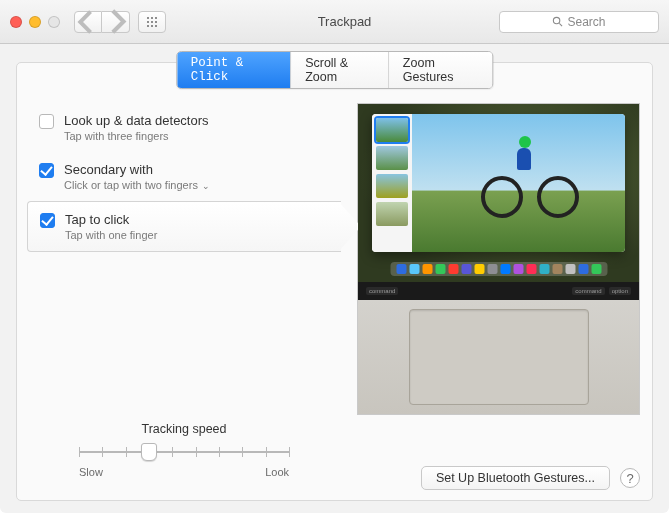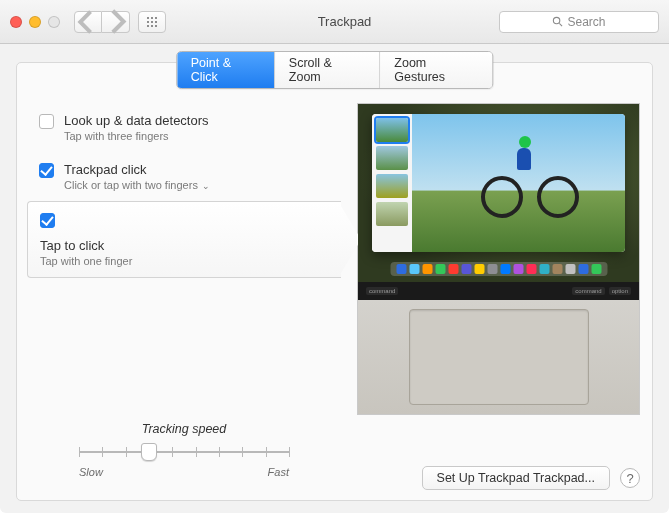--- a/index.html
+++ b/index.html
@@ -23,39 +23,39 @@
 .searchwrap svg { width: 11px; height: 11px; }
 
 
 .content { padding: 18px 16px 12px; background: #f2f2f2; height: 469px; border-radius: 0 0 6px 6px; }
 .panel { background: #fafafa; border: 1px solid #d9d9d9; border-radius: 5px; height: 100%; position: relative; padding-top: 40px; }
 
 
 .tabs { position: absolute; top: -12px; left: 50%; transform: translateX(-50%); display: flex; border: 1px solid #b8b8b8; border-radius: 5px; overflow: hidden; background: #fff; box-shadow: 0 1px 1px rgba(0,0,0,.05); }
 .tab { padding: 4px 14px; font-size: 12.5px; color: #333; background: linear-gradient(#fff,#f4f4f4); border-right: 1px solid #c9c9c9; cursor: pointer; }
 .tab:last-child { border-right: none; }
-.tab.active { background: linear-gradient(#4ea3ff,#1f7df0); color: #fff; }
+.tab.active { background: linear-gradient(#4ea3ff,#1f7df0); color: #fff; font-family: Liberation Mono, monospace; }
 
 .cols { display: flex; gap: 0; height: 100%; }
 .left { width: 340px; padding: 0 16px 0 10px; display:flex; flex-direction:column; }
 .right { flex: 1; padding: 0 12px 12px 0; }
 
 .options { }
 .opt { padding: 10px 10px 10px 12px; display:flex; gap: 10px; position: relative; }
-.opt.selected { background: linear-gradient(#fff,#f6f6f6); border: 1px solid #d4d4d4; border-right: none; border-radius: 4px 0 0 4px; flex-direction: column; }
+.opt.selected { background: linear-gradient(#fff,#f6f6f6); border: 1px solid #d4d4d4; border-right: none; border-radius: 4px 0 0 4px; }
 .opt.selected::after { content: ""; position: absolute; right: -20px; top: -1px; bottom: -1px; width: 22px; background: linear-gradient(#fff,#f6f6f6); clip-path: polygon(0 0, 100% 50%, 0 100%); border: 1px solid #d4d4d4; border-left: none; }
 .cb { width: 15px; height: 15px; border: 1px solid #b8b8b8; border-radius: 3px; background: #fff; margin-top: 1px; flex-shrink: 0; position: relative; }
 .cb.checked { background: #1f7df0; border-color: #1f7df0; }
 .cb.checked::after { content:""; position:absolute; left:3px; top:0px; width:5px; height:9px; border: solid #fff; border-width: 0 2px 2px 0; transform: rotate(40deg); }
 .opt-title { font-size: 13px; color: #333; }
 .opt-sub { font-size: 11px; color: #7a7a7a; margin-top: 2px; }
 .chev { display:inline-block; margin-left: 4px; font-size: 9px; color: #7a7a7a; }
 
 
-.sliderblock { margin-top: auto; margin-bottom: 22px; align-self: center; text-align: center; font-style: italic; }
+.sliderblock { margin-top: auto; margin-bottom: 22px; align-self: center; text-align: center; }
 .slider-label { font-size: 12.5px; color: #333; margin-bottom: 6px; }
 .track { width: 210px; height: 20px; position: relative; margin: 0 auto; }
 .track-line { position:absolute; left:0; right:0; top: 9px; height:2px; background:#b8b8b8; }
 .tick { position:absolute; top:5px; width:1px; height:10px; background:#b8b8b8; }
 .thumb { position:absolute; top:1px; width:16px; height:18px; background:#fff; border:1px solid #b8b8b8; border-radius: 3px 3px 6px 6px; box-shadow: 0 1px 1px rgba(0,0,0,.15); transform: translateX(-50%); }
 .ends { display:flex; justify-content:space-between; font-size: 11px; color:#6b6b6b; margin-top: 4px; width: 210px; text-align: right; }
 
 
 .preview { width: 100%; border: 1px solid #c9c9c9; background: #555; display:flex; flex-direction:column; height: 312px; }
 .screen { height: 178px; background: linear-gradient(#1a1a1a,#2a2a2a); position: relative; overflow:hidden; }
@@ -147,21 +147,21 @@
             <div class="opt">
               <div class="cb"></div>
               <div>
                 <div class="opt-title">Look up &amp; data detectors</div>
                 <div class="opt-sub">Tap with three fingers</div>
               </div>
             </div>
             <div class="opt">
               <div class="cb checked"></div>
               <div>
-                <div class="opt-title">Trackpad click</div>
+                <div class="opt-title">Secondary with</div>
                 <div class="opt-sub">Click or tap with two fingers<span class="chev">⌄</span></div>
               </div>
             </div>
             <div class="opt selected">
               <div class="cb checked"></div>
               <div>
                 <div class="opt-title">Tap to click</div>
                 <div class="opt-sub">Tap with one finger</div>
               </div>
             </div>
@@ -177,21 +177,21 @@
               <div class="tick" style="left: 44.4444%;"></div>
               <div class="tick" style="left: 55.5556%;"></div>
               <div class="tick" style="left: 66.6667%;"></div>
               <div class="tick" style="left: 77.7778%;"></div>
               <div class="tick" style="left: 88.8889%;"></div>
               <div class="tick" style="left: 100%;"></div>
               <div class="thumb" style="left: 33.3333%;"></div>
             </div>
           <div class="ends">
             <span>Slow</span>
-            <span>Fast</span>
+            <span>Look</span>
           </div>
         </div>
       </div>
 
       <div class="right">
         <div class="preview">
           <div class="screen">
             <div class="wallpaper"></div>
             <div class="photoswin">
               <div class="thumbs">
@@ -237,17 +237,17 @@
             </span>
           </div>
           <div class="tpbody">
             <div class="tparea"></div>
           </div>
         </div>
       </div>
     </div>
 
     <div class="footer">
-      <div class="btn">Set Up Trackpad Trackpad...</div>
+      <div class="btn">Set Up Bluetooth Gestures...</div>
       <div class="help">?</div>
     </div>
   </div>
 </div>
 
 </body></html>

